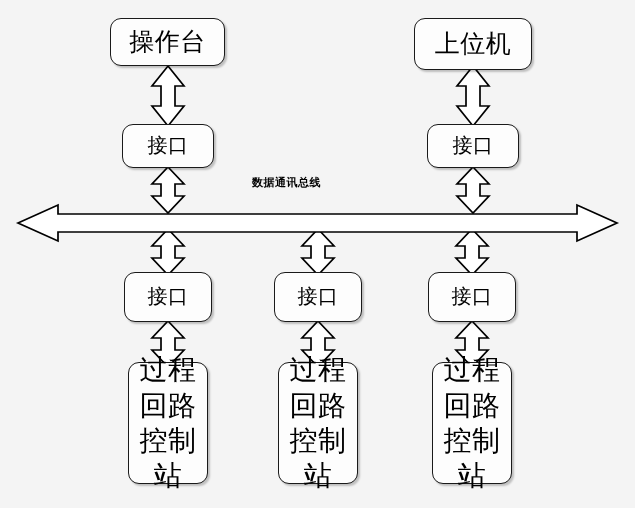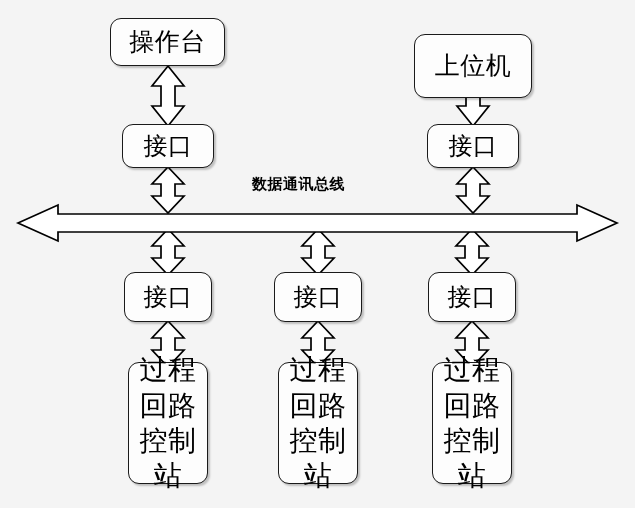--- a/index.html
+++ b/index.html
@@ -37,32 +37,32 @@
   }
   .node .label {
     display: block;
     line-height: 1.18;
     letter-spacing: 0.5px;
   }
   .node-top .label {
     font-size: 25px;
   }
   .node-iface .label {
-    font-size: 24px;
+    font-size: 20px;
   }
   .node-station .label {
     font-size: 28px;
     line-height: 1.26;
   }
   .bus-label {
     position: absolute;
     color: #000000;
     font-family: "DejaVu Serif", "Liberation Serif", serif;
     font-weight: bold;
-    font-size: 15px;
+    font-size: 11px;
     letter-spacing: 0.5px;
     white-space: nowrap;
     z-index: 5;
   }
   .conn {
     position: absolute;
     z-index: 2;
   }
   .busrow {
     position: absolute;
@@ -78,21 +78,21 @@
 </style>
 </head>
 <body>
 
 <div id="canvas">
 
   <div class="node node-top" style="left:110px; top:18px; width:115px; height:48px;">
     <span class="label">操作台</span>
   </div>
 
-  <div class="node node-top" style="left:414px; top:18px; width:118px; height:64px;margin-top:16px;">
+  <div class="node node-top" style="left:414px; top:18px; width:118px; height:52px;">
     <span class="label">上位机</span>
   </div>
 
   <div class="conn" style="left:146px; top:64px; width:44px; height:64px;">
     <svg width="44" height="64" viewBox="0 0 44 64">
       <polygon class="shape" points="22,2 38,22 29,22 29,42 38,42 22,62 6,42 15,42 15,22 6,22"></polygon>
     </svg>
   </div>
 
   <div class="conn" style="left:451px; top:64px; width:44px; height:64px;">

